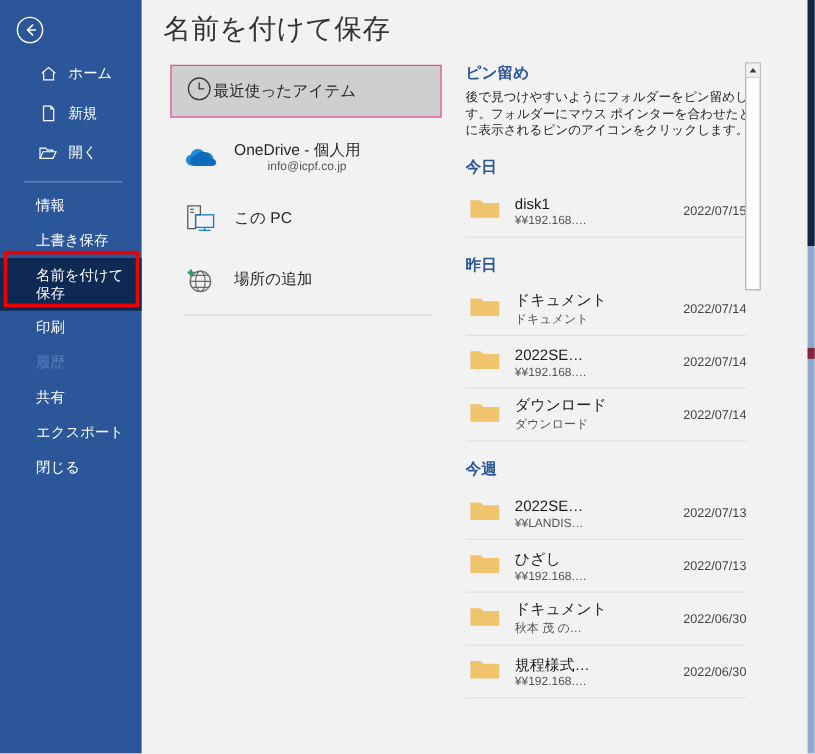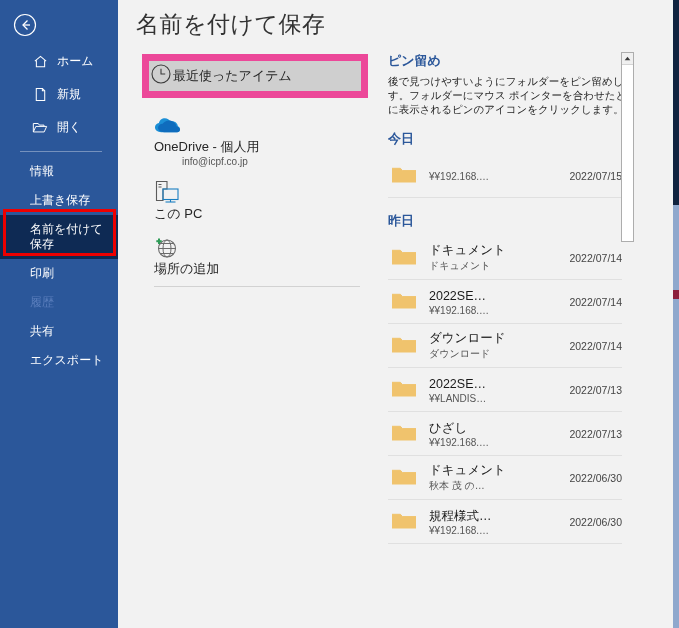--- a/index.html
+++ b/index.html
@@ -76,30 +76,30 @@
 
   
   #places {
     position: absolute; left: 142px; top: 54px;
     width: 226px;
   }
   .place-selected {
     display: flex; align-items: center;
     height: 44px;
     background: #cfcfcf;
-    border: 7px solid #ec4899;
+    border: 1px solid #ec4899;
+    padding-left: 11px;
     cursor: pointer;
   }
   .place {
-    display: flex; 
+    display: flex; align-items: center;
     min-height: 41px;
     padding-left: 12px;
     margin-top: 3px;
     cursor: pointer;
-    flex-direction: column;
   }
   .place .picon {
     width: 29px; flex: 0 0 29px;
     display: flex; align-items: center; justify-content: flex-start;
     margin-right: 12px;
   }
   .place-label { font-size: 13px; color: #262626; line-height: 16px; }
   .place-sub { font-size: 10px; color: #555555; margin-top: 1px; padding-left: 28px; }
   .place-sep {
     margin: 9px 8px 6px 12px;
@@ -229,20 +229,23 @@
         <span>印刷</span>
       </div>
       <div class="nav-item disabled">
         <span>履歴</span>
       </div>
       <div class="nav-item">
         <span>共有</span>
       </div>
       <div class="nav-item">
         <span>エクスポート</span>
+      </div>
+      <div class="nav-item">
+        <span>閉じる</span>
       </div>
     </div>
   </div>
 
   <div id="highlight-box"></div>
 
   <div id="page-title">名前を付けて保存</div>
 
   <div id="places">
 
@@ -306,20 +309,21 @@
     <div class="pin-title">ピン留め</div>
     <div class="pin-desc">後で見つけやすいようにフォルダーをピン留めします。フォルダーにマウス ポインターを合わせたときに表示されるピンのアイコンをクリックします。</div>
     <div id="groups">
         <div class="group-head">今日</div>
         <div class="file-row">
           <span class="folder-ico"><svg width="26" height="20" viewBox="0 0 26 20">
               <path d="M1 4.3 H9.4 L11.4 6.6 H25 V18.4 H1 Z" fill="#f0c36d"></path>
               <path d="M1 4.3 H9.4 L11.4 6.6 H25" fill="none" stroke="#f0c36d" stroke-width="1"></path>
             </svg></span>
           <div class="file-texts">
+            <div class="file-name">disk1</div>
             <div class="file-path">¥¥192.168.…</div>
           </div>
           <div class="file-date">2022/07/15</div>
         </div>
         <div class="group-head">昨日</div>
         <div class="file-row">
           <span class="folder-ico"><svg width="26" height="20" viewBox="0 0 26 20">
               <path d="M1 4.3 H9.4 L11.4 6.6 H25 V18.4 H1 Z" fill="#f0c36d"></path>
               <path d="M1 4.3 H9.4 L11.4 6.6 H25" fill="none" stroke="#f0c36d" stroke-width="1"></path>
             </svg></span>
@@ -344,20 +348,21 @@
           <span class="folder-ico"><svg width="26" height="20" viewBox="0 0 26 20">
               <path d="M1 4.3 H9.4 L11.4 6.6 H25 V18.4 H1 Z" fill="#f0c36d"></path>
               <path d="M1 4.3 H9.4 L11.4 6.6 H25" fill="none" stroke="#f0c36d" stroke-width="1"></path>
             </svg></span>
           <div class="file-texts">
             <div class="file-name">ダウンロード</div>
             <div class="file-path">ダウンロード</div>
           </div>
           <div class="file-date">2022/07/14</div>
         </div>
+        <div class="group-head">今週</div>
         <div class="file-row">
           <span class="folder-ico"><svg width="26" height="20" viewBox="0 0 26 20">
               <path d="M1 4.3 H9.4 L11.4 6.6 H25 V18.4 H1 Z" fill="#f0c36d"></path>
               <path d="M1 4.3 H9.4 L11.4 6.6 H25" fill="none" stroke="#f0c36d" stroke-width="1"></path>
             </svg></span>
           <div class="file-texts">
             <div class="file-name">2022SE…</div>
             <div class="file-path">¥¥LANDIS…</div>
           </div>
           <div class="file-date">2022/07/13</div>

